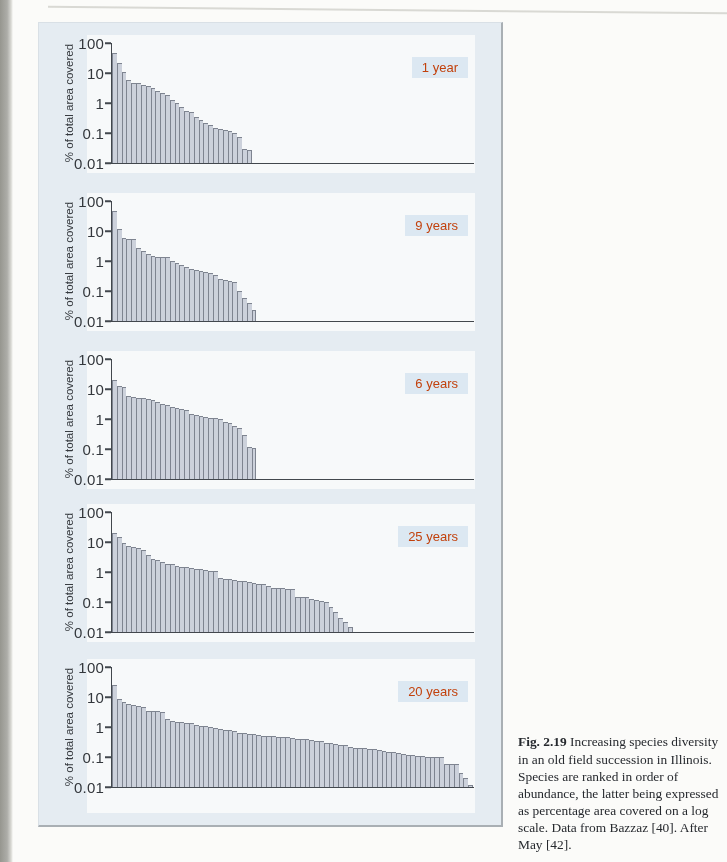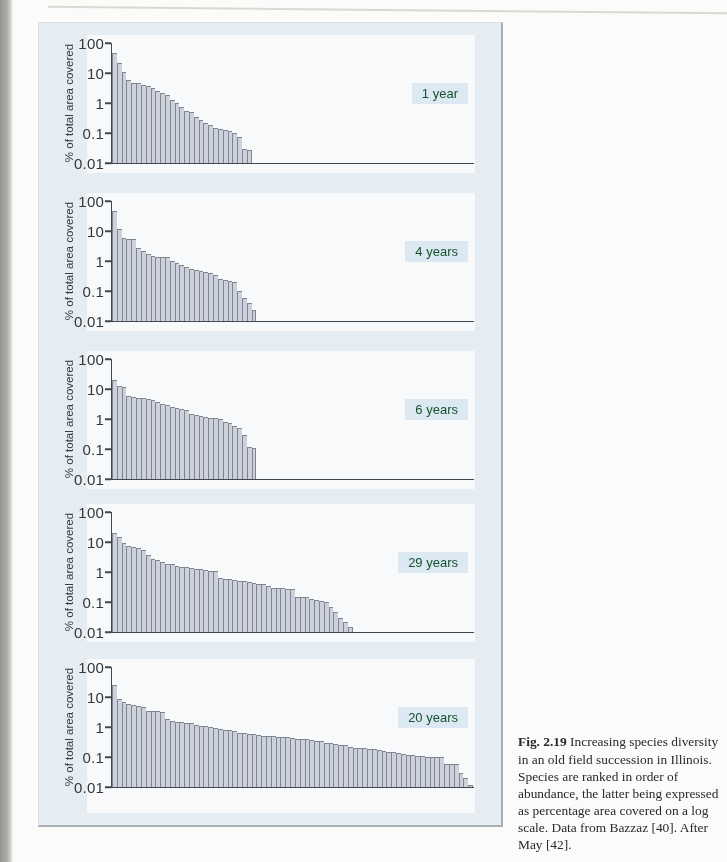--- a/index.html
+++ b/index.html
@@ -47,22 +47,22 @@
   .ticklabel{
     position:absolute;right:371px;transform:translateY(-50%);
     font-size:15px;color:#33373c;white-space:nowrap;letter-spacing:.2px;
   }
   .tickdash{
     position:absolute;left:18px;width:6px;height:1.5px;background:#42474d;
     transform:translateY(-50%);
   }
   .badge{
     position:absolute;top:14px;right:6px;
-    background:#dce8f2;color:#14532d;
-    font-size:13px;padding:3px 10px;white-space:nowrap;margin-top:26px;
+    background:#dce8f2;color:#c2410c;
+    font-size:13px;padding:3px 10px;white-space:nowrap;
   }
   .ylabel{
     position:absolute;left:-86px;top:60px;width:140px;height:16px;
     transform:rotate(-90deg);
     text-align:center;font-size:11.5px;color:#33373c;white-space:nowrap;
   }
   .xlabel{
     position:absolute;left:24px;top:133px;width:362px;text-align:center;
     font-size:12.5px;color:#3a3f45;letter-spacing:.3px;
   }
@@ -139,21 +139,21 @@
         <div class="ticklabel" style="top: 38px;">10</div>
         <div class="tickdash" style="top: 38px; background: rgb(66, 71, 77);"></div>
         <div class="ticklabel" style="top: 68px;">1</div>
         <div class="tickdash" style="top: 68px; background: rgb(66, 71, 77);"></div>
         <div class="ticklabel" style="top: 98px;">0.1</div>
         <div class="tickdash" style="top: 98px; background: rgb(66, 71, 77);"></div>
         <div class="ticklabel" style="top: 128px;">0.01</div>
         <div class="tickdash" style="top: 128px; background: rgb(66, 71, 77);"></div>
       </div>
     <div class="plot">
-      <div class="badge">4 years</div>
+      <div class="badge">9 years</div>
       <div class="bars">
           <div class="bar" style="width: 4.82667px; height: 109.596px; background: rgb(204, 209, 219); border-color: rgb(126, 132, 144);"></div>
           <div class="bar" style="width: 4.82667px; height: 92.3754px; background: rgb(204, 209, 219); border-color: rgb(126, 132, 144);"></div>
           <div class="bar" style="width: 4.82667px; height: 83.3445px; background: rgb(204, 209, 219); border-color: rgb(126, 132, 144);"></div>
           <div class="bar" style="width: 4.82667px; height: 82.4456px; background: rgb(204, 209, 219); border-color: rgb(126, 132, 144);"></div>
           <div class="bar" style="width: 4.82667px; height: 82.2109px; background: rgb(204, 209, 219); border-color: rgb(126, 132, 144);"></div>
           <div class="bar" style="width: 4.82667px; height: 72.9409px; background: rgb(204, 209, 219); border-color: rgb(126, 132, 144);"></div>
           <div class="bar" style="width: 4.82667px; height: 70.2727px; background: rgb(204, 209, 219); border-color: rgb(126, 132, 144);"></div>
           <div class="bar" style="width: 4.82667px; height: 66.9135px; background: rgb(204, 209, 219); border-color: rgb(126, 132, 144);"></div>
           <div class="bar" style="width: 4.82667px; height: 64.841px; background: rgb(204, 209, 219); border-color: rgb(126, 132, 144);"></div>
@@ -241,21 +241,21 @@
         <div class="ticklabel" style="top: 38px;">10</div>
         <div class="tickdash" style="top: 38px; background: rgb(66, 71, 77);"></div>
         <div class="ticklabel" style="top: 68px;">1</div>
         <div class="tickdash" style="top: 68px; background: rgb(66, 71, 77);"></div>
         <div class="ticklabel" style="top: 98px;">0.1</div>
         <div class="tickdash" style="top: 98px; background: rgb(66, 71, 77);"></div>
         <div class="ticklabel" style="top: 128px;">0.01</div>
         <div class="tickdash" style="top: 128px; background: rgb(66, 71, 77);"></div>
       </div>
     <div class="plot">
-      <div class="badge">29 years</div>
+      <div class="badge">25 years</div>
       <div class="bars">
           <div class="bar" style="width: 4.82667px; height: 99.0309px; background: rgb(204, 209, 219); border-color: rgb(126, 132, 144);"></div>
           <div class="bar" style="width: 4.82667px; height: 95.2827px; background: rgb(204, 209, 219); border-color: rgb(126, 132, 144);"></div>
           <div class="bar" style="width: 4.82667px; height: 88.6273px; background: rgb(204, 209, 219); border-color: rgb(126, 132, 144);"></div>
           <div class="bar" style="width: 4.82667px; height: 86.2518px; background: rgb(204, 209, 219); border-color: rgb(126, 132, 144);"></div>
           <div class="bar" style="width: 4.82667px; height: 85.3529px; background: rgb(204, 209, 219); border-color: rgb(126, 132, 144);"></div>
           <div class="bar" style="width: 4.82667px; height: 83.9802px; background: rgb(204, 209, 219); border-color: rgb(126, 132, 144);"></div>
           <div class="bar" style="width: 4.82667px; height: 82.2109px; background: rgb(204, 209, 219); border-color: rgb(126, 132, 144);"></div>
           <div class="bar" style="width: 4.82667px; height: 77.3935px; background: rgb(204, 209, 219); border-color: rgb(126, 132, 144);"></div>
           <div class="bar" style="width: 4.82667px; height: 73.4147px; background: rgb(204, 209, 219); border-color: rgb(126, 132, 144);"></div>

